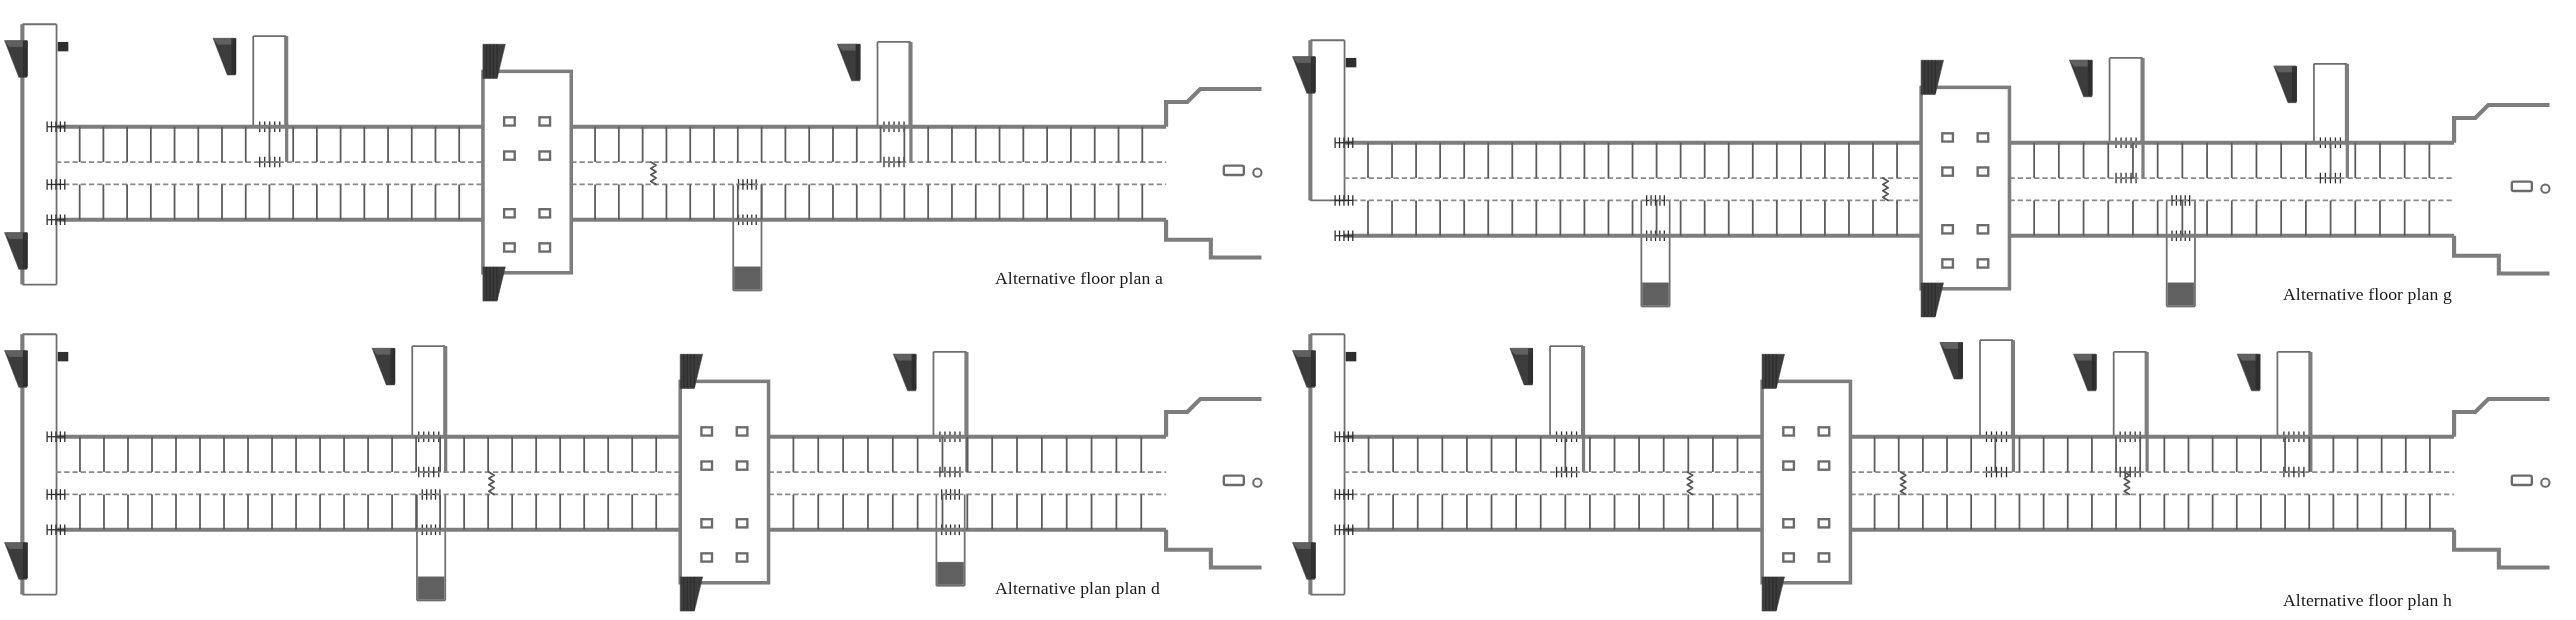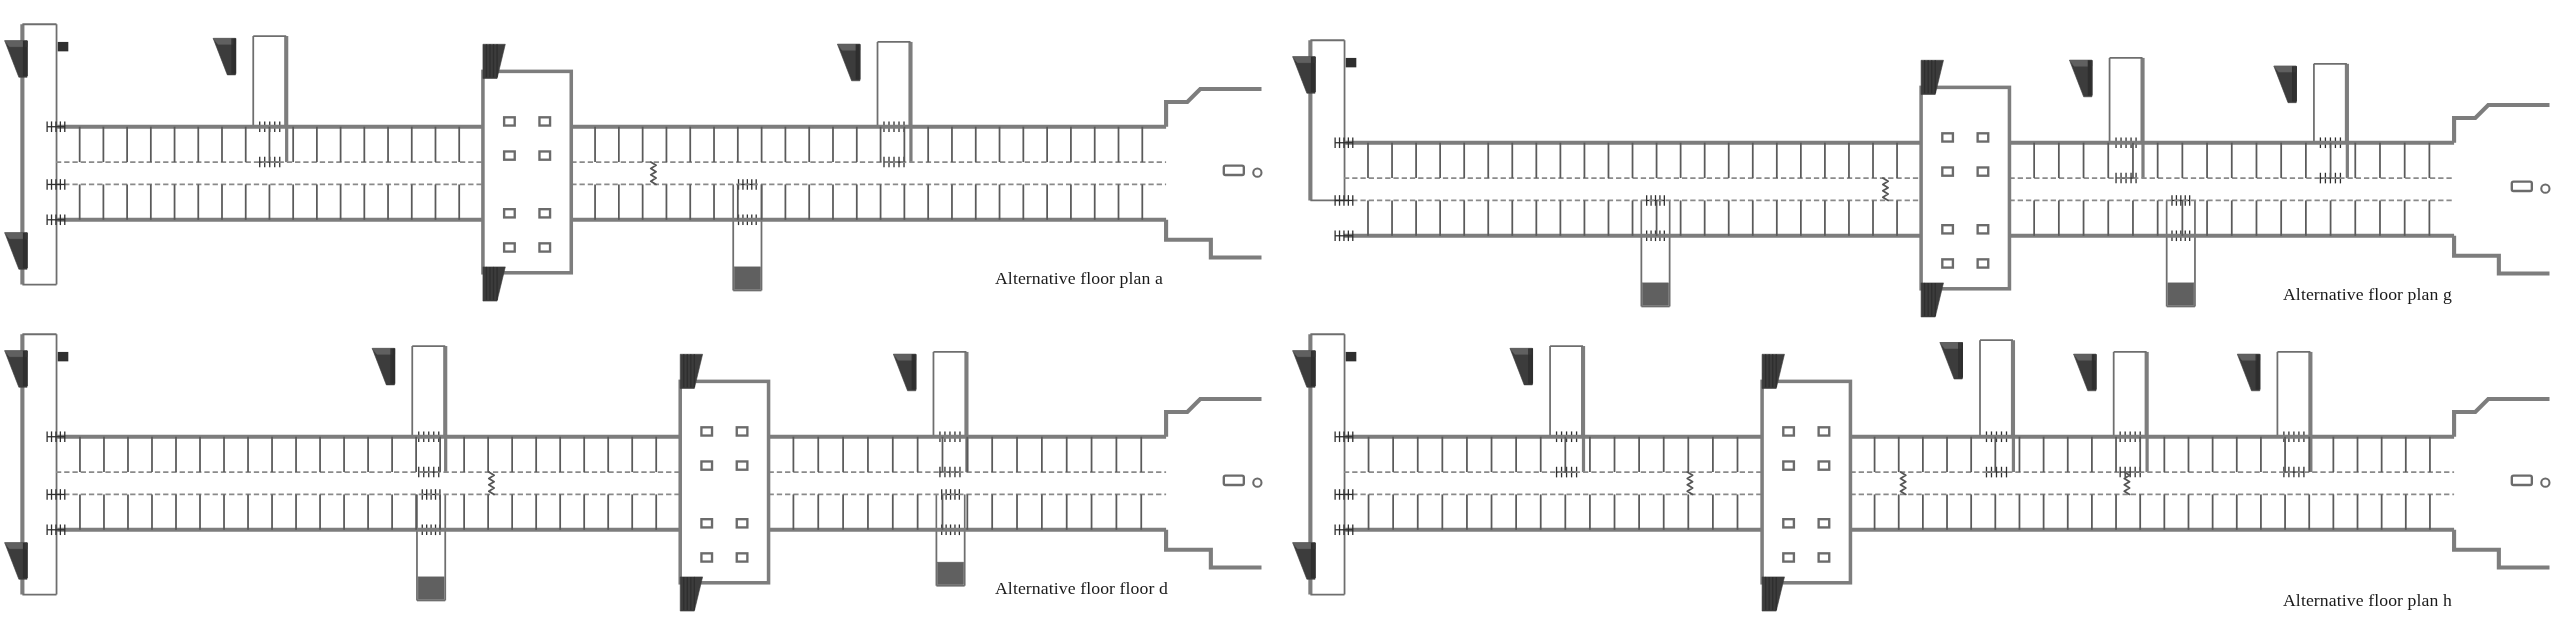--- a/index.html
+++ b/index.html
@@ -807,21 +807,21 @@
               <line x1="1167" y1="440" x2="1167" y2="496" class="hatch"></line>
               <line x1="1173" y1="440" x2="1173" y2="496" class="hatch"></line>
               <line x1="1179" y1="440" x2="1179" y2="496" class="hatch"></line>
             </g>
             <path d="M 1980 202 L 1980 160 L 2016 160 L 2038 138 L 2142 138" class="term-line"></path>
             <path d="M 1980 360 L 1980 394 L 2056 394 L 2056 424 L 2142 424" class="term-line"></path>
             <rect x="2078" y="268" width="34" height="16" rx="3" class="oval"></rect>
             <circle cx="2135" cy="280" r="7" class="circ"></circle>
           </g>
         </svg>
-        <div class="plan-caption" style="left: 995px; top: 268px;">Alternative floor floor d</div>
+        <div class="plan-caption" style="left: 995px; top: 268px;">Alternative plan plan d</div>
       </div>
       <div class="plan-cell" style="left: 1288px; top: 310px; width: 1288px; height: 310px;">
         <svg viewBox="0 0 2187 500" width="1288" height="310" class="plan-svg">
           <rect x="0" y="0" width="2187" height="500" fill="#ffffff"></rect>
           <g>
             <line x1="38" y1="28" x2="38" y2="470" class="w-out"></line>
             <line x1="96" y1="28" x2="96" y2="470" class="w-thin"></line>
             <line x1="38" y1="28" x2="96" y2="28" class="w-thin"></line>
             <line x1="38" y1="470" x2="96" y2="470" class="w-thin"></line>
             <g>

